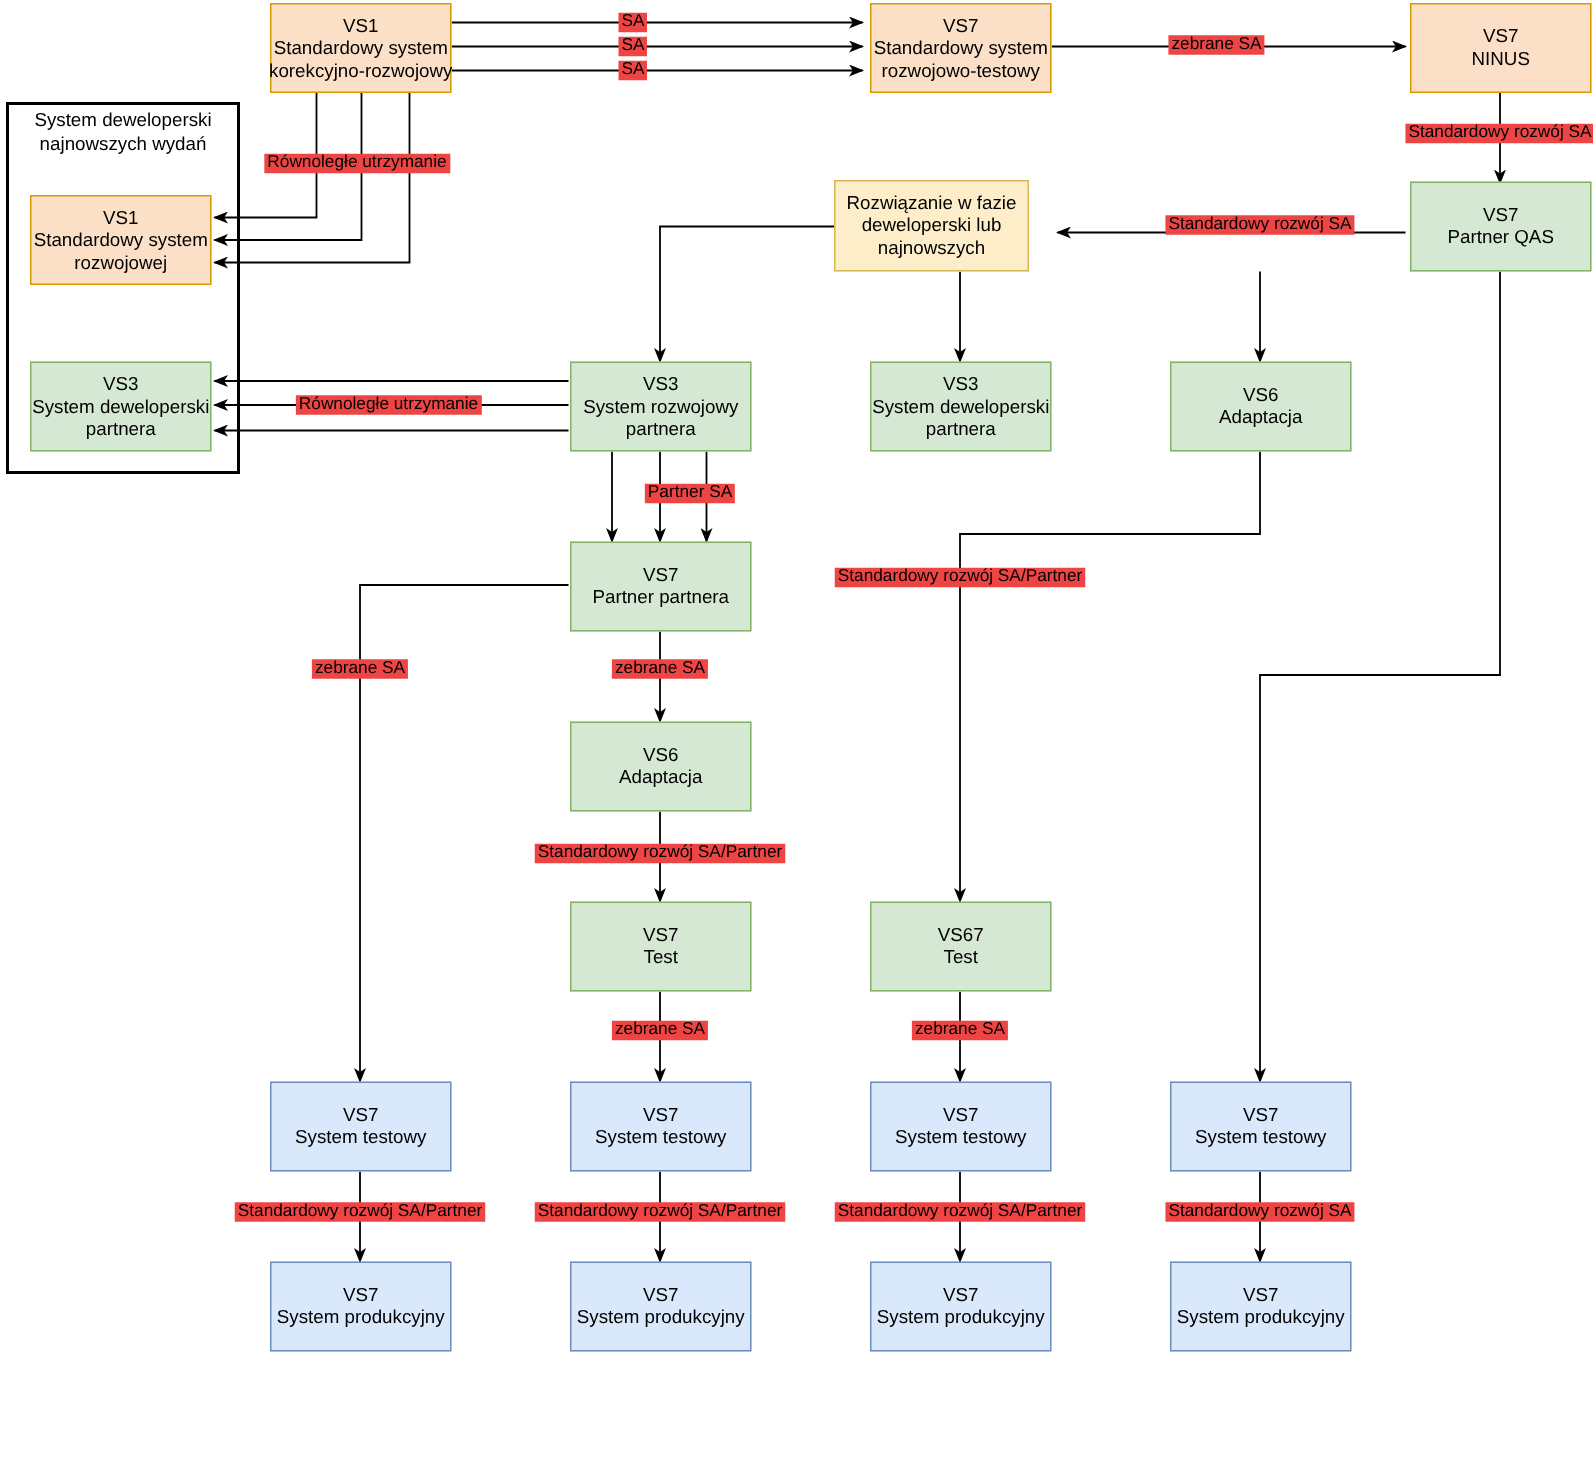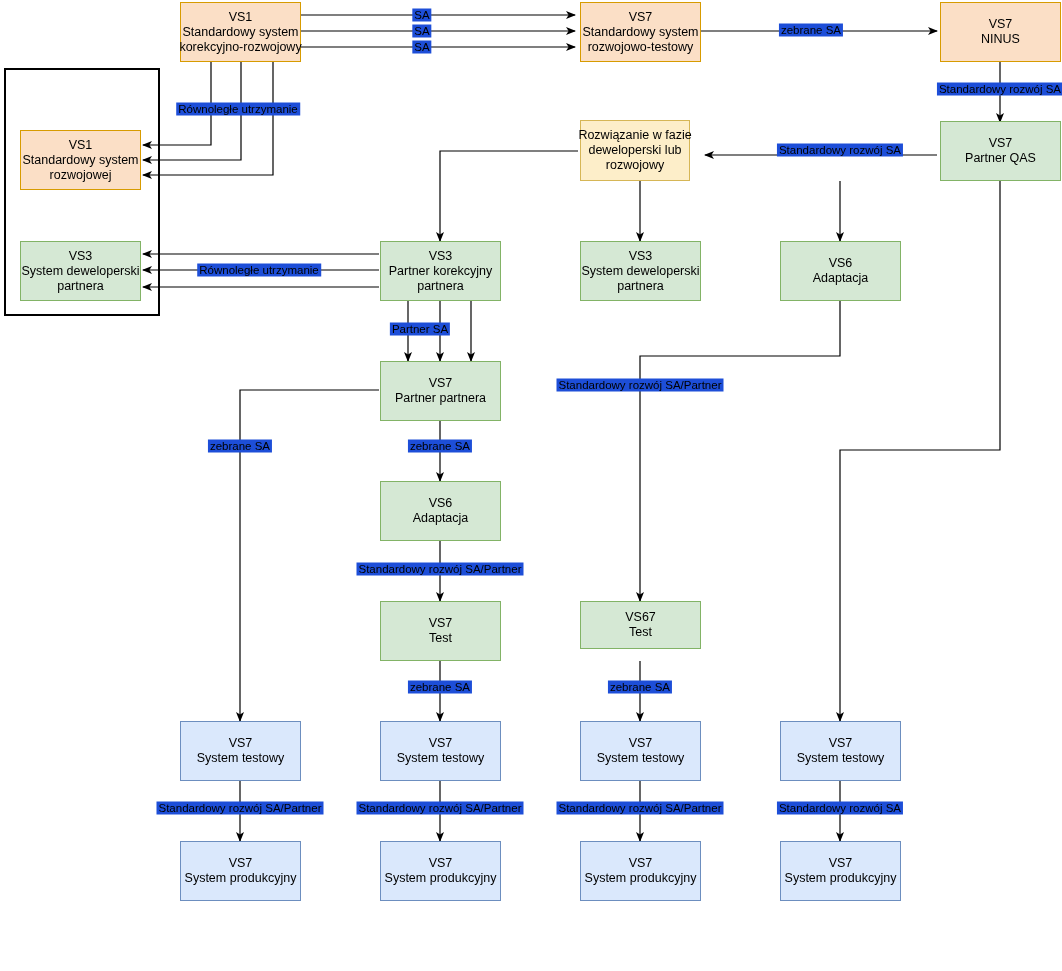--- a/index.html
+++ b/index.html
@@ -56,21 +56,21 @@
     line-height: 16px;
     color: #000;
     text-align: center;
     z-index: 2;
   }
   .edge-label {
     position: absolute;
     font-size: 11.5px;
     line-height: 13px;
     color: #000;
-    background: #1d4ed8;
+    background: #ef4444;
     padding: 0 2px;
     white-space: nowrap;
     z-index: 4;
     transform: translate(-50%, -50%);
   }
   .legend {
     position: absolute;
     font-size: 11.5px;
     line-height: 15px;
     color: #000;
@@ -134,20 +134,24 @@
       <path d="M1000,181 L1000,450 L840,450 L840,721"></path>
 
       <path d="M240,781 L240,841"></path>
       <path d="M440,781 L440,841"></path>
       <path d="M640,781 L640,841"></path>
       <path d="M840,781 L840,841"></path>
     </g>
   </svg>
 
   <div class="group-box" style="left:4px; top:68px; width:156px; height:248px;"></div>
+  <div class="group-title" style="left:8px; top:72px; width:148px;">
+    <span class="ln">System deweloperski</span>
+    <span class="ln">najnowszych wydań</span>
+  </div>
 
   <div class="node fill-orange" style="left:180px; top:2px; width:121px; height:60px;">
     <span class="ln">VS1</span>
     <span class="ln">Standardowy system</span>
     <span class="ln">korekcyjno-rozwojowy</span>
   </div>
 
   <div class="node fill-orange" style="left:580px; top:2px; width:121px; height:60px;">
     <span class="ln">VS7</span>
     <span class="ln">Standardowy system</span>
@@ -158,40 +162,40 @@
     <span class="ln">VS7</span>
     <span class="ln">NINUS</span>
   </div>
 
   <div class="node fill-orange" style="left:20px; top:130px; width:121px; height:60px;">
     <span class="ln">VS1</span>
     <span class="ln">Standardowy system</span>
     <span class="ln">rozwojowej</span>
   </div>
 
-  <div class="node fill-yellow" style="left:580px; top:120px; width:110px; height:61px;">
+  <div class="node fill-yellow" style="left:556px; top:120px; width:130px; height:61px;">
     <span class="ln">Rozwiązanie w fazie</span>
     <span class="ln">deweloperski lub</span>
-    <span class="ln">rozwojowy</span>
+    <span class="ln">najnowszych</span>
   </div>
 
   <div class="node fill-green" style="left:940px; top:121px; width:121px; height:60px;">
     <span class="ln">VS7</span>
     <span class="ln">Partner QAS</span>
   </div>
 
   <div class="node fill-green" style="left:20px; top:241px; width:121px; height:60px;">
     <span class="ln">VS3</span>
     <span class="ln">System deweloperski</span>
     <span class="ln">partnera</span>
   </div>
 
   <div class="node fill-green" style="left:380px; top:241px; width:121px; height:60px;">
     <span class="ln">VS3</span>
-    <span class="ln">Partner korekcyjny</span>
+    <span class="ln">System rozwojowy</span>
     <span class="ln">partnera</span>
   </div>
 
   <div class="node fill-green" style="left:580px; top:241px; width:121px; height:60px;">
     <span class="ln">VS3</span>
     <span class="ln">System deweloperski</span>
     <span class="ln">partnera</span>
   </div>
 
   <div class="node fill-green" style="left:780px; top:241px; width:121px; height:60px;">
@@ -207,21 +211,21 @@
   <div class="node fill-green" style="left:380px; top:481px; width:121px; height:60px;">
     <span class="ln">VS6</span>
     <span class="ln">Adaptacja</span>
   </div>
 
   <div class="node fill-green" style="left:380px; top:601px; width:121px; height:60px;">
     <span class="ln">VS7</span>
     <span class="ln">Test</span>
   </div>
 
-  <div class="node fill-green" style="left:580px; top:601px; width:121px; height:48px;">
+  <div class="node fill-green" style="left:580px; top:601px; width:121px; height:60px;">
     <span class="ln">VS67</span>
     <span class="ln">Test</span>
   </div>
 
   <div class="node fill-blue" style="left:180px; top:721px; width:121px; height:60px;">
     <span class="ln">VS7</span>
     <span class="ln">System testowy</span>
   </div>
 
   <div class="node fill-blue" style="left:380px; top:721px; width:121px; height:60px;">
@@ -260,21 +264,21 @@
   </div>
 
   <div class="edge-label" style="left:422px; top:15px;">SA</div>
   <div class="edge-label" style="left:422px; top:31px;">SA</div>
   <div class="edge-label" style="left:422px; top:47px;">SA</div>
   <div class="edge-label" style="left:811px; top:30px;">zebrane SA</div>
   <div class="edge-label" style="left:1000px; top:89px;">Standardowy rozwój SA</div>
   <div class="edge-label" style="left:840px; top:150px;">Standardowy rozwój SA</div>
   <div class="edge-label" style="left:238px; top:109px;">Równoległe utrzymanie</div>
   <div class="edge-label" style="left:259px; top:270px;">Równoległe utrzymanie</div>
-  <div class="edge-label" style="left:420px; top:329px;">Partner SA</div>
+  <div class="edge-label" style="left:460px; top:329px;">Partner SA</div>
   <div class="edge-label" style="left:240px; top:446px;">zebrane SA</div>
   <div class="edge-label" style="left:440px; top:446px;">zebrane SA</div>
   <div class="edge-label" style="left:640px; top:385px;">Standardowy rozwój SA/Partner</div>
   <div class="edge-label" style="left:440px; top:569px;">Standardowy rozwój SA/Partner</div>
   <div class="edge-label" style="left:440px; top:687px;">zebrane SA</div>
   <div class="edge-label" style="left:640px; top:687px;">zebrane SA</div>
   <div class="edge-label" style="left:240px; top:808px;">Standardowy rozwój SA/Partner</div>
   <div class="edge-label" style="left:440px; top:808px;">Standardowy rozwój SA/Partner</div>
   <div class="edge-label" style="left:640px; top:808px;">Standardowy rozwój SA/Partner</div>
   <div class="edge-label" style="left:840px; top:808px;">Standardowy rozwój SA</div>

